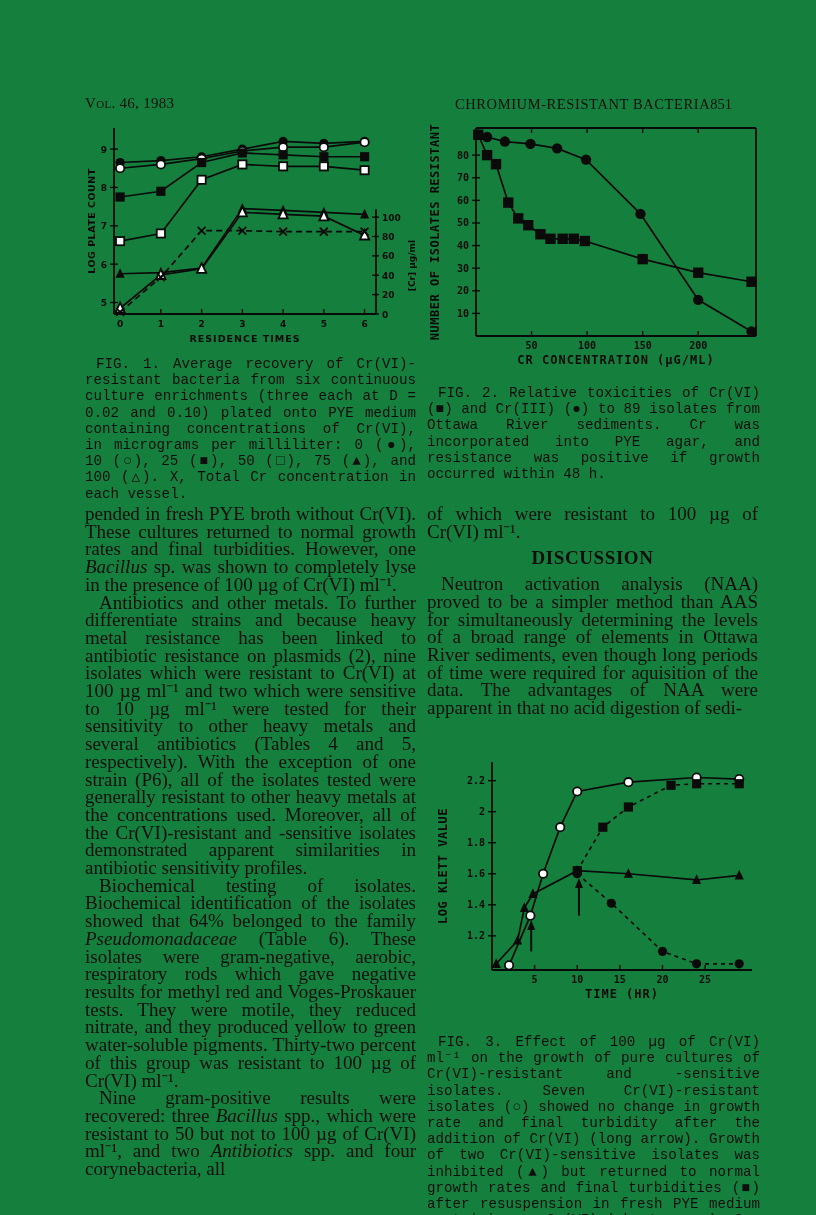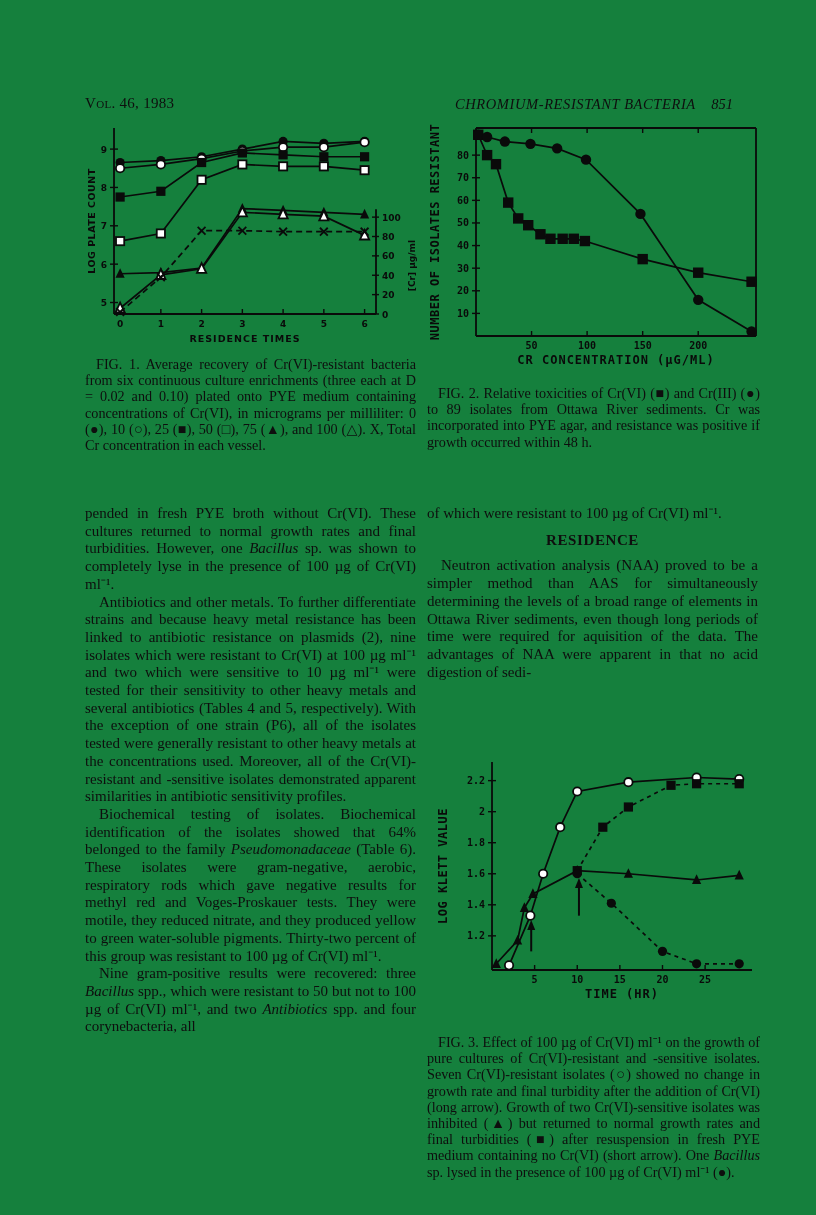--- a/index.html
+++ b/index.html
@@ -1,30 +1,30 @@
 <!DOCTYPE html>
 <html><head>
 <meta charset="utf-8">
 <style>
   html,body{margin:0;padding:0;background:#e8e8e4;}
   .page{position:relative;width:816px;height:1215px;background:#15803d;color:#0e0e0e;
         font-family:"Liberation Serif", serif;margin:0 auto;overflow:hidden;}
   .hdr-left{position:absolute;left:85px;top:95px;font-size:15px;font-variant:small-caps;letter-spacing:.3px;}
-  .hdr-right{position:absolute;left:455px;top:96px;width:278px;display:flex;justify-content:space-between;
-             font-size:14.5px;letter-spacing:.6px;font-style:italic;}
+  .hdr-right{position:absolute;left:455px;top:96px;width:278px;display:flex;
+             font-size:14.5px;letter-spacing:.6px;}
   .hdr-right .pgnum{letter-spacing:0;}
   svg.chart{position:absolute;}
   #chart-fig1{left:84px;top:118px;}
   #chart-fig2{left:428px;top:110px;}
   #chart-fig3{left:436px;top:748px;}
-  .caption{position:absolute;font-size:14.2px;line-height:16.2px;text-align:justify;text-indent:11px;}
+  .caption{position:absolute;font-size:14.2px;line-height:16.2px;text-align:justify;text-indent:11px;font-family:Liberation Mono, monospace;}
   #cap-fig1{left:85px;top:356px;width:331px;}
   #cap-fig2{left:427px;top:385px;width:333px;}
   #cap-fig3{left:427px;top:1034px;width:333px;}
-  .col{position:absolute;width:331px;font-size:15px;line-height:17.7px;}
+  .col{position:absolute;width:331px;font-size:19px;line-height:17.7px;}
   #col-left{left:85px;top:505px;}
   #col-right{left:427px;top:505px;}
   .col p{margin:0;text-align:justify;}
   .col p.indent{text-indent:14px;}
   .col p.heading{text-align:center;font-weight:bold;letter-spacing:.6px;margin:9px 0 8px 0;text-indent:0;}
   .run-b{font-weight:normal;}
   .run-i{font-style:italic;}
 </style>
 </head>
 <body>
@@ -209,21 +209,21 @@
   <div class="caption" id="cap-fig2"><span>FIG. 2. Relative toxicities of Cr(VI) (■) and Cr(III) (●) to 89 isolates from Ottawa River sediments. Cr was incorporated into PYE agar, and resistance was positive if growth occurred within 48 h.</span></div>
 
   <div class="col" id="col-left">
       <p><span>pended in fresh PYE broth without Cr(VI). These cultures returned to normal growth rates and final turbidities. However, one </span><span class="run-i">Bacillus</span><span> sp. was shown to completely lyse in the presence of 100 µg of Cr(VI) ml⁻¹.</span></p>
       <p class="indent"><span class="run-b">Antibiotics and other metals.</span><span> To further differentiate strains and because heavy metal resistance has been linked to antibiotic resistance on plasmids (2), nine isolates which were resistant to Cr(VI) at 100 µg ml⁻¹ and two which were sensitive to 10 µg ml⁻¹ were tested for their sensitivity to other heavy metals and several antibiotics (Tables 4 and 5, respectively). With the exception of one strain (P6), all of the isolates tested were generally resistant to other heavy metals at the concentrations used. Moreover, all of the Cr(VI)-resistant and -sensitive isolates demonstrated apparent similarities in antibiotic sensitivity profiles.</span></p>
       <p class="indent"><span class="run-b">Biochemical testing of isolates.</span><span> Biochemical identification of the isolates showed that 64% belonged to the family </span><span class="run-i">Pseudomonadaceae</span><span> (Table 6). These isolates were gram-negative, aerobic, respiratory rods which gave negative results for methyl red and Voges-Proskauer tests. They were motile, they reduced nitrate, and they produced yellow to green water-soluble pigments. Thirty-two percent of this group was resistant to 100 µg of Cr(VI) ml⁻¹.</span></p>
       <p class="indent"><span>Nine gram-positive results were recovered: three </span><span class="run-i">Bacillus</span><span> spp., which were resistant to 50 but not to 100 µg of Cr(VI) ml⁻¹, and two </span><span class="run-i">Antibiotics</span><span> spp. and four corynebacteria, all</span></p>
     </div>
   <div class="col" id="col-right">
       <p><span>of which were resistant to 100 µg of Cr(VI) ml⁻¹.</span></p>
-      <p class="heading"><span>RESIDENCE</span></p>
+      <p class="heading"><span>DISCUSSION</span></p>
       <p class="indent"><span>Neutron activation analysis (NAA) proved to be a simpler method than AAS for simultaneously determining the levels of a broad range of elements in Ottawa River sediments, even though long periods of time were required for aquisition of the data. The advantages of NAA were apparent in that no acid digestion of sedi-</span></p>
     </div>
 
   <svg class="chart" id="chart-fig3" viewBox="0 0 332 262" width="332" height="262">
       <line x1="56" y1="14" x2="56" y2="222" stroke="#0a0a0a" stroke-width="1.8"></line>
       <line x1="56" y1="222" x2="316" y2="222" stroke="#0a0a0a" stroke-width="1.8"></line>
       <line x1="98.62295081967213" y1="222" x2="98.62295081967213" y2="217" stroke="#0a0a0a" stroke-width="1.4"></line>
       <text x="98.62295081967213" y="235" fill="#0a0a0a" font-family="&quot;DejaVu Sans Mono&quot;, monospace" font-size="10" font-weight="bold" text-anchor="middle" letter-spacing="0">5</text>
       <line x1="141.24590163934425" y1="222" x2="141.24590163934425" y2="217" stroke="#0a0a0a" stroke-width="1.4"></line>
       <text x="141.24590163934425" y="235" fill="#0a0a0a" font-family="&quot;DejaVu Sans Mono&quot;, monospace" font-size="10" font-weight="bold" text-anchor="middle" letter-spacing="0">10</text>

